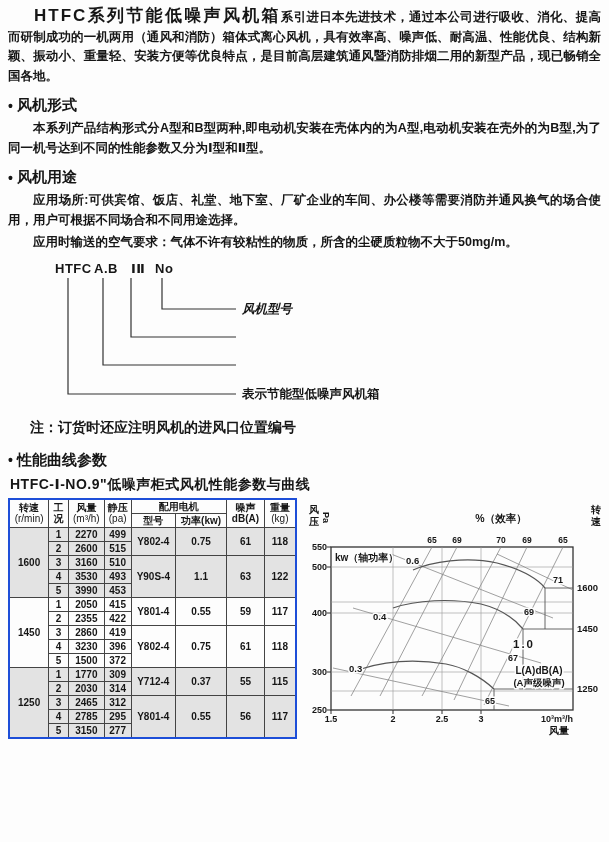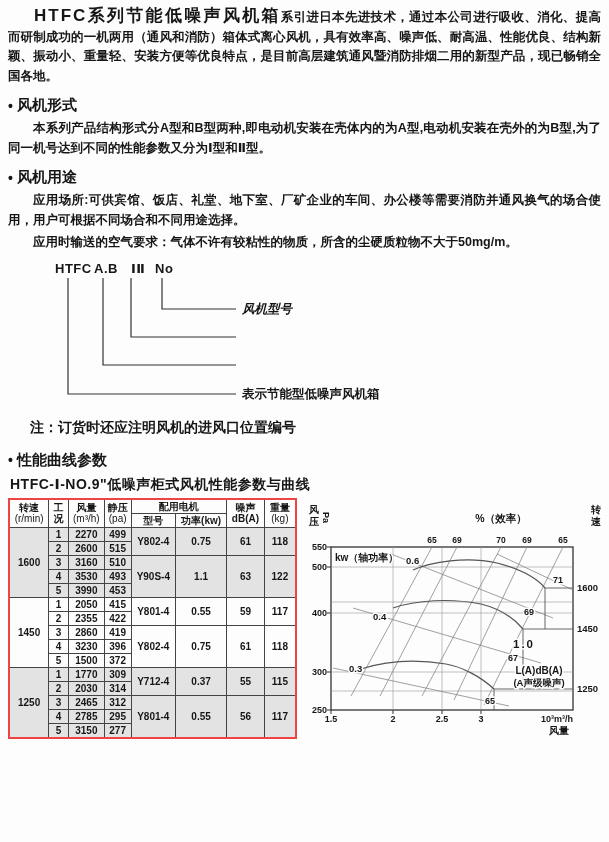--- a/index.html
+++ b/index.html
@@ -18,21 +18,21 @@
   .body-p{margin:3px 0 3px 0;font-size:12.5px;line-height:19.5px;text-indent:2em;text-align:justify;}
   
   .model-diagram{position:relative;height:152px;margin:8px 0 0 0;text-align:center;}
   .mc-part{position:absolute;top:0;font-size:13px;letter-spacing:0.5px;}
   .mc-label{position:absolute;left:234px;font-size:12.5px;white-space:nowrap;}
   .mc-svg{position:absolute;left:0;top:0;}
   .note-line{margin:6px 0 0 22px;font-size:14px;}
   
   .perf-title{font-size:14px;margin:6px 0 4px 2px;letter-spacing:0.5px;}
   .perf-row{display:flex;align-items:flex-start;margin-top:2px;}
-  table.perf{border-collapse:collapse;border:2px solid #ef4444;font-size:10px;font-weight:600;
+  table.perf{border-collapse:collapse;border:2px solid #1d4ed8;font-size:10px;font-weight:600;
     text-align:center;table-layout:fixed;margin-left:0;}
   table.perf td,table.perf th{border:1px solid #444;padding:0 1px;height:13px;line-height:11px;
     font-weight:600;overflow:hidden;}
   table.perf th{font-weight:700;}
   .c-speed{width:40px;} .c-cond{width:20px;} .c-flow{width:36px;} .c-sp{width:27px;}
   .c-model{width:45px;} .c-pow{width:52px;} .c-noise{width:38px;} .c-wt{width:32px;}
   tr.shade td{background:#e3e3e3;}
   .chart-wrap{margin-left:4px;}
   .chart-svg text{font-family:"Liberation Sans","DejaVu Sans",sans-serif;font-weight:700;fill:#161616;}
   .lbl{paint-order:stroke;stroke:#fdfdfd;stroke-width:3px;}

